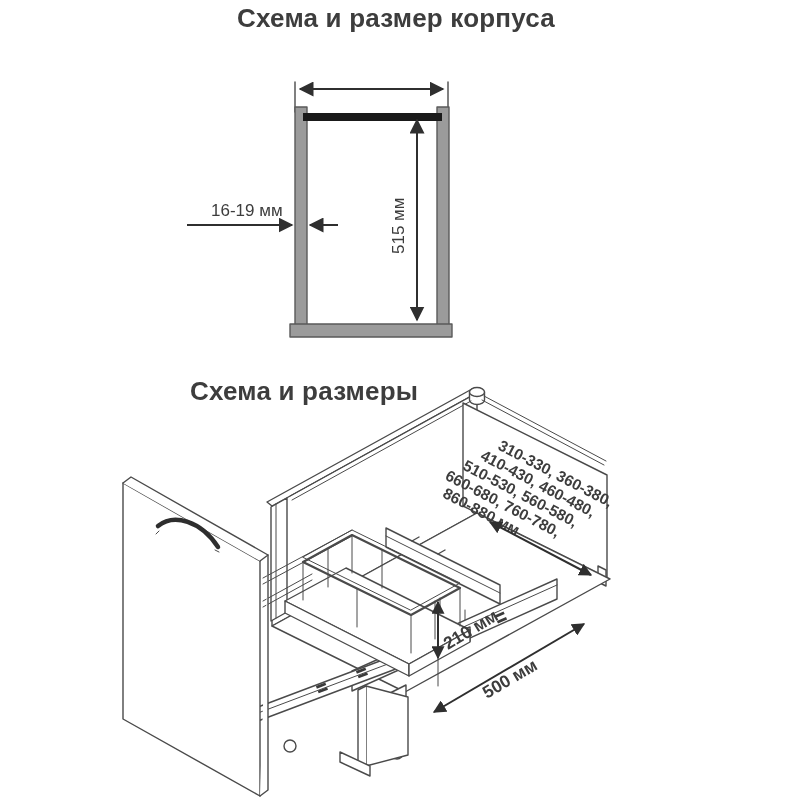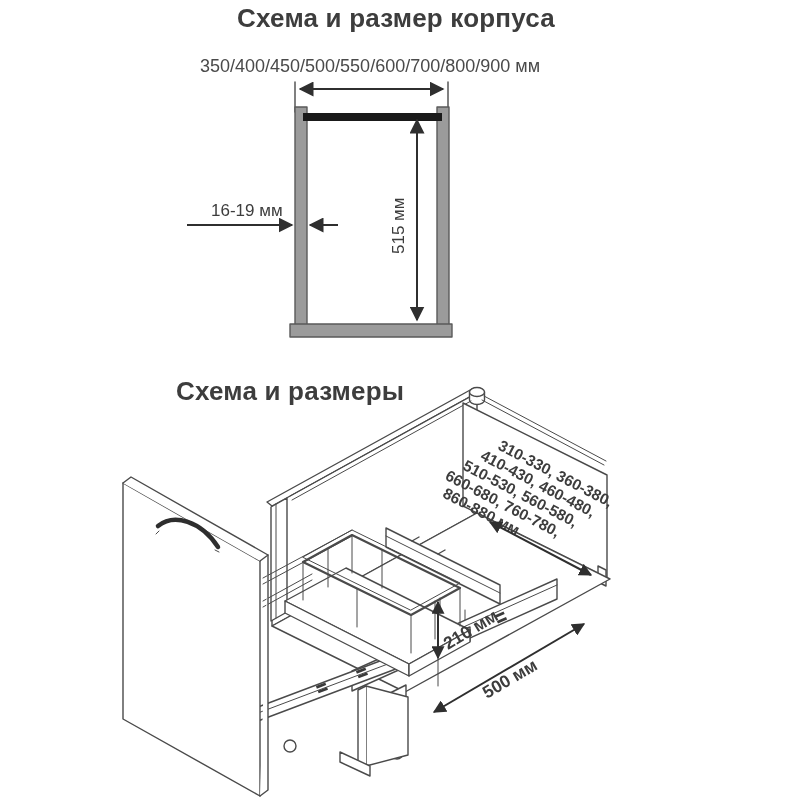--- a/index.html
+++ b/index.html
@@ -1,21 +1,21 @@
 <!DOCTYPE html>
 <html><head>
 <meta charset="utf-8">
 <style>
   html,body{margin:0;padding:0;}
   body{font-family:"Liberation Sans", sans-serif; background:#fff;}
   .stage{position:relative;width:800px;height:800px;background:#fff;overflow:hidden;}
 
   .title{position:absolute;color:#3d3d3d;font-weight:bold;font-size:26px;line-height:30px;letter-spacing:0.2px;}
   #cab-title{left:0;top:3px;width:792px;text-align:center;}
-  #sys-title{left:176px;top:376px;text-align:left;}
+  #sys-title{left:190px;top:376px;text-align:left;}
 
   .dimline{position:absolute;color:#4a4a4a;font-size:18px;}
   #width-options{left:0;top:56px;width:740px;text-align:center;}
 
   svg{position:absolute;overflow:visible;}
   svg .ln{stroke:#4a4a4a;fill:none;stroke-width:1.4;stroke-linejoin:round;stroke-linecap:round;}
   svg .thin{stroke-width:1;}
   svg .thick{stroke-width:2.2;}
   svg .fw{fill:#ffffff;}
   svg .fg{fill:#9b9b9b;stroke:#5a5a5a;}
@@ -27,21 +27,20 @@
   .t-dim{font-size:17px;}
   .t-dim-b{font-size:17.5px;font-weight:bold;}
   .t-panel{font-size:15.5px;font-weight:bold;}
 </style>
 </head>
 <body>
 
 <div class="stage">
 
   <div class="title" id="cab-title">Схема и размер корпуса</div>
-  <div class="dimline" id="width-options">350/400/450/500/550/600/700/800/900 мм</div>
 
   <svg style="left:150px;top:75px;width:360px;height:295px" viewBox="150 75 360 295">
     <defs>
       <marker id="arrT" viewBox="0 0 10 10" refX="9" refY="5" markerWidth="7.5" markerHeight="7.5" orient="auto-start-reverse">
         <path class="mk" d="M0,0 L10,5 L0,10 Z"></path>
       </marker>
     </defs>
 
     <g>
       <path class="ln" d="M295,82 L295,112"></path>

